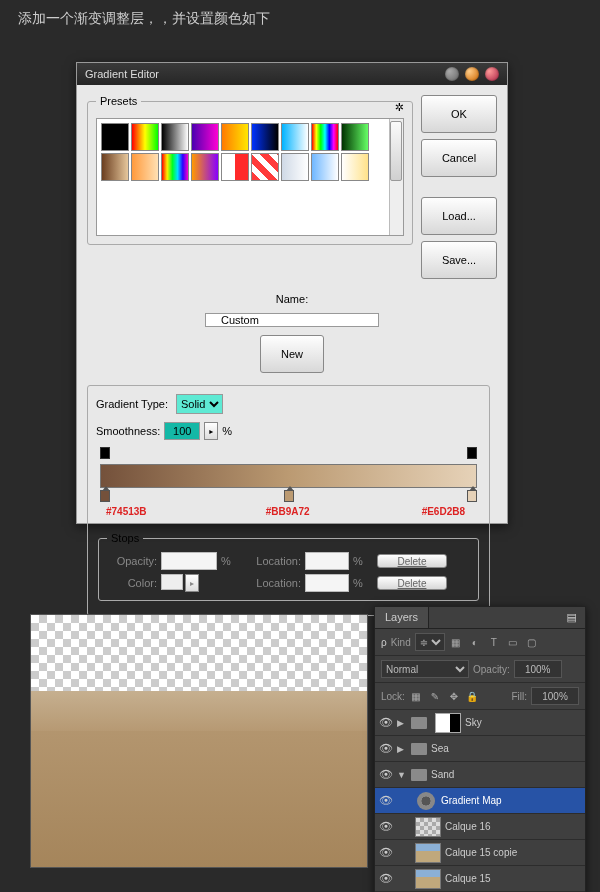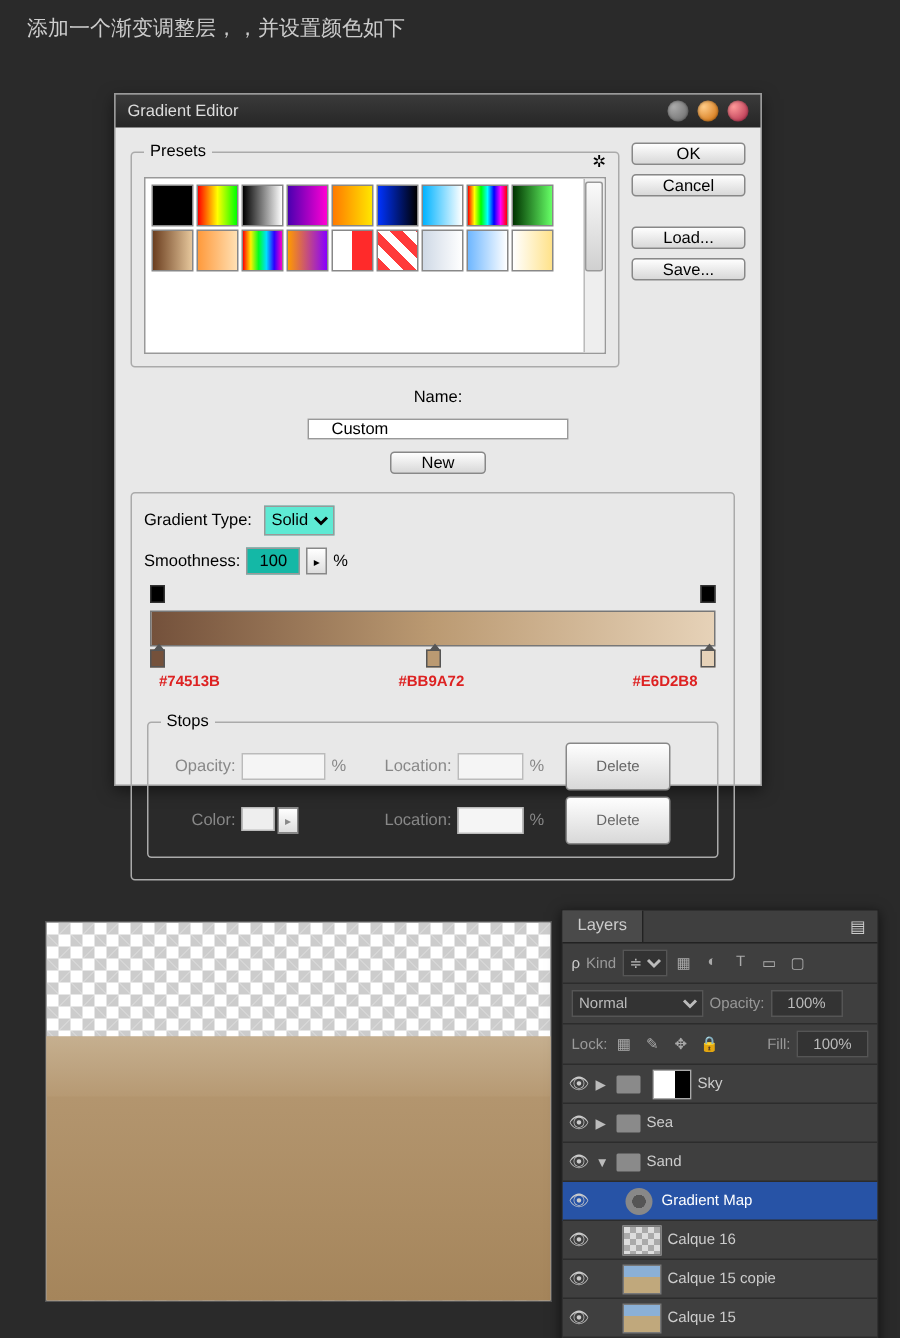--- a/index.html
+++ b/index.html
@@ -11,21 +11,21 @@
 .titlebar { height: 22px; background: linear-gradient(#3a3a3a,#262626); color: #ddd; font-size: 11px; display: flex; align-items: center; padding: 0 8px; }
 .titlebar .spacer { flex: 1; }
 .tb-dot { width: 14px; height: 14px; border-radius: 50%; margin-left: 6px; box-shadow: inset 0 0 2px rgba(0,0,0,.5); }
 .tb-dot.g { background: radial-gradient(circle at 30% 30%, #aaa, #666); }
 .tb-dot.o { background: radial-gradient(circle at 30% 30%, #ffcc88, #cc6600); }
 .tb-dot.r { background: radial-gradient(circle at 30% 30%, #ff9999, #aa2244); }
 
 .dlg-body { display: flex; padding: 10px 10px 0 10px; gap: 8px; }
 .dlg-left { flex: 1; }
 .dlg-right { width: 76px; display: flex; flex-direction: column; gap: 6px; }
-.btn { background: linear-gradient(#fefefe,#d8d8d8); border: 1px solid #888; border-radius: 3px; height: 15px; font-size: 11px; display: flex; align-items: center; justify-content: center; cursor: pointer; }
+.btn { background: linear-gradient(#fefefe,#d8d8d8); border: 1px solid #888; border-radius: 3px; height: 38px; font-size: 11px; display: flex; align-items: center; justify-content: center; cursor: pointer; }
 
 fieldset { border: 1px solid #aaa; border-radius: 3px; padding: 8px; font-size: 11px; }
 legend { padding: 0 4px; font-size: 11px; }
 .presets-head { display: flex; align-items: center; }
 
 .presets-box { background: #fff; border: 1px solid #999; height: 118px; margin-top: 4px; padding: 4px; overflow: hidden; position:relative;}
 .swatch-grid { display: grid; grid-template-columns: repeat(9, 28px); grid-auto-rows: 28px; gap: 2px; }
 .swatch { width: 28px; height: 28px; border: 1px solid #888; }
 .presets-box .sbtrack{position:absolute;right:0;top:0;bottom:0;width:14px;background:#eee;border-left:1px solid #bbb;}
 .presets-box .sbthumb{position:absolute;right:1px;top:2px;width:12px;height:60px;background:linear-gradient(#fafafa,#d0d0d0);border:1px solid #999;border-radius:2px;}
@@ -49,21 +49,21 @@
 .cstop{position:absolute;top:0;width:10px;height:12px;border:1px solid #555;background:#e8d8c8;}
 .cstop::before{content:"";position:absolute;left:1px;top:-5px;border-left:4px solid transparent;border-right:4px solid transparent;border-bottom:5px solid #555;}
 .labels-row{position:absolute;left:0;right:0;top:56px;font-size:10px;color:#d22;}
 .labels-row span{position:absolute;}
 
 .stops-fs { margin: 4px 2px 6px 2px; }
 .stops-grid { display: grid; grid-template-columns: 50px 56px 20px 56px 44px 20px 70px; gap: 4px; align-items: center; font-size: 11px; color:#888; }
 .stops-grid input { width: 100%; height: 18px; border: 1px solid #bbb; background: #f5f5f5; }
 .stops-grid .lbl{text-align:right;}
 .swatch-mini{width:22px;height:16px;border:1px solid #bbb;background:#eee;}
-.stops-grid .btn{height:32px;font-size:10px;color:#666;}
+.stops-grid .btn{height:14px;font-size:10px;color:#666;text-decoration:underline;}
 
 
 .canvas { position: absolute; left: 30px; top: 614px; width: 338px; height: 254px; border: 1px solid #555; 
   background-image: linear-gradient(45deg,#ccc 25%,transparent 25%),linear-gradient(-45deg,#ccc 25%,transparent 25%),linear-gradient(45deg,transparent 75%,#ccc 75%),linear-gradient(-45deg,transparent 75%,#ccc 75%);
   background-size: 16px 16px; background-position: 0 0,0 8px,8px -8px,-8px 0; background-color:#fff;}
 .desert { position: absolute; left: 0; right: 0; bottom: 0; top: 76px; background: linear-gradient(#b79a74,#a5855b); }
 .desert::before{content:"";position:absolute;left:0;right:0;top:0;height:40px;background:linear-gradient(#c8b394,#b79a74);opacity:.85;}
 
 .layers-panel { position: absolute; left: 374px; top: 606px; width: 212px; height: 298px; background: #3f3f3f; border: 1px solid #222; color: #ccc; font-size: 11px; box-shadow: 0 2px 8px rgba(0,0,0,.6);}
 .lp-tabs { display:flex; border-bottom:1px solid #222; }

